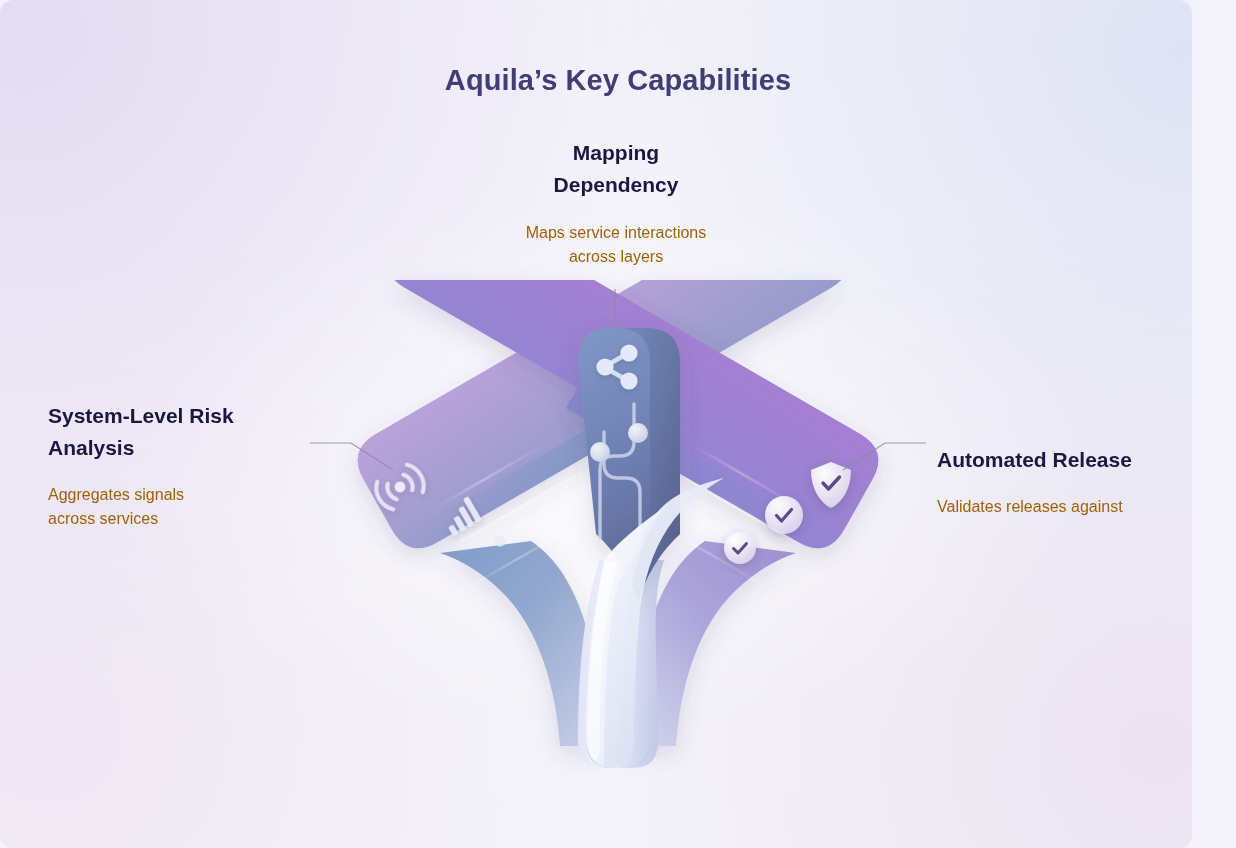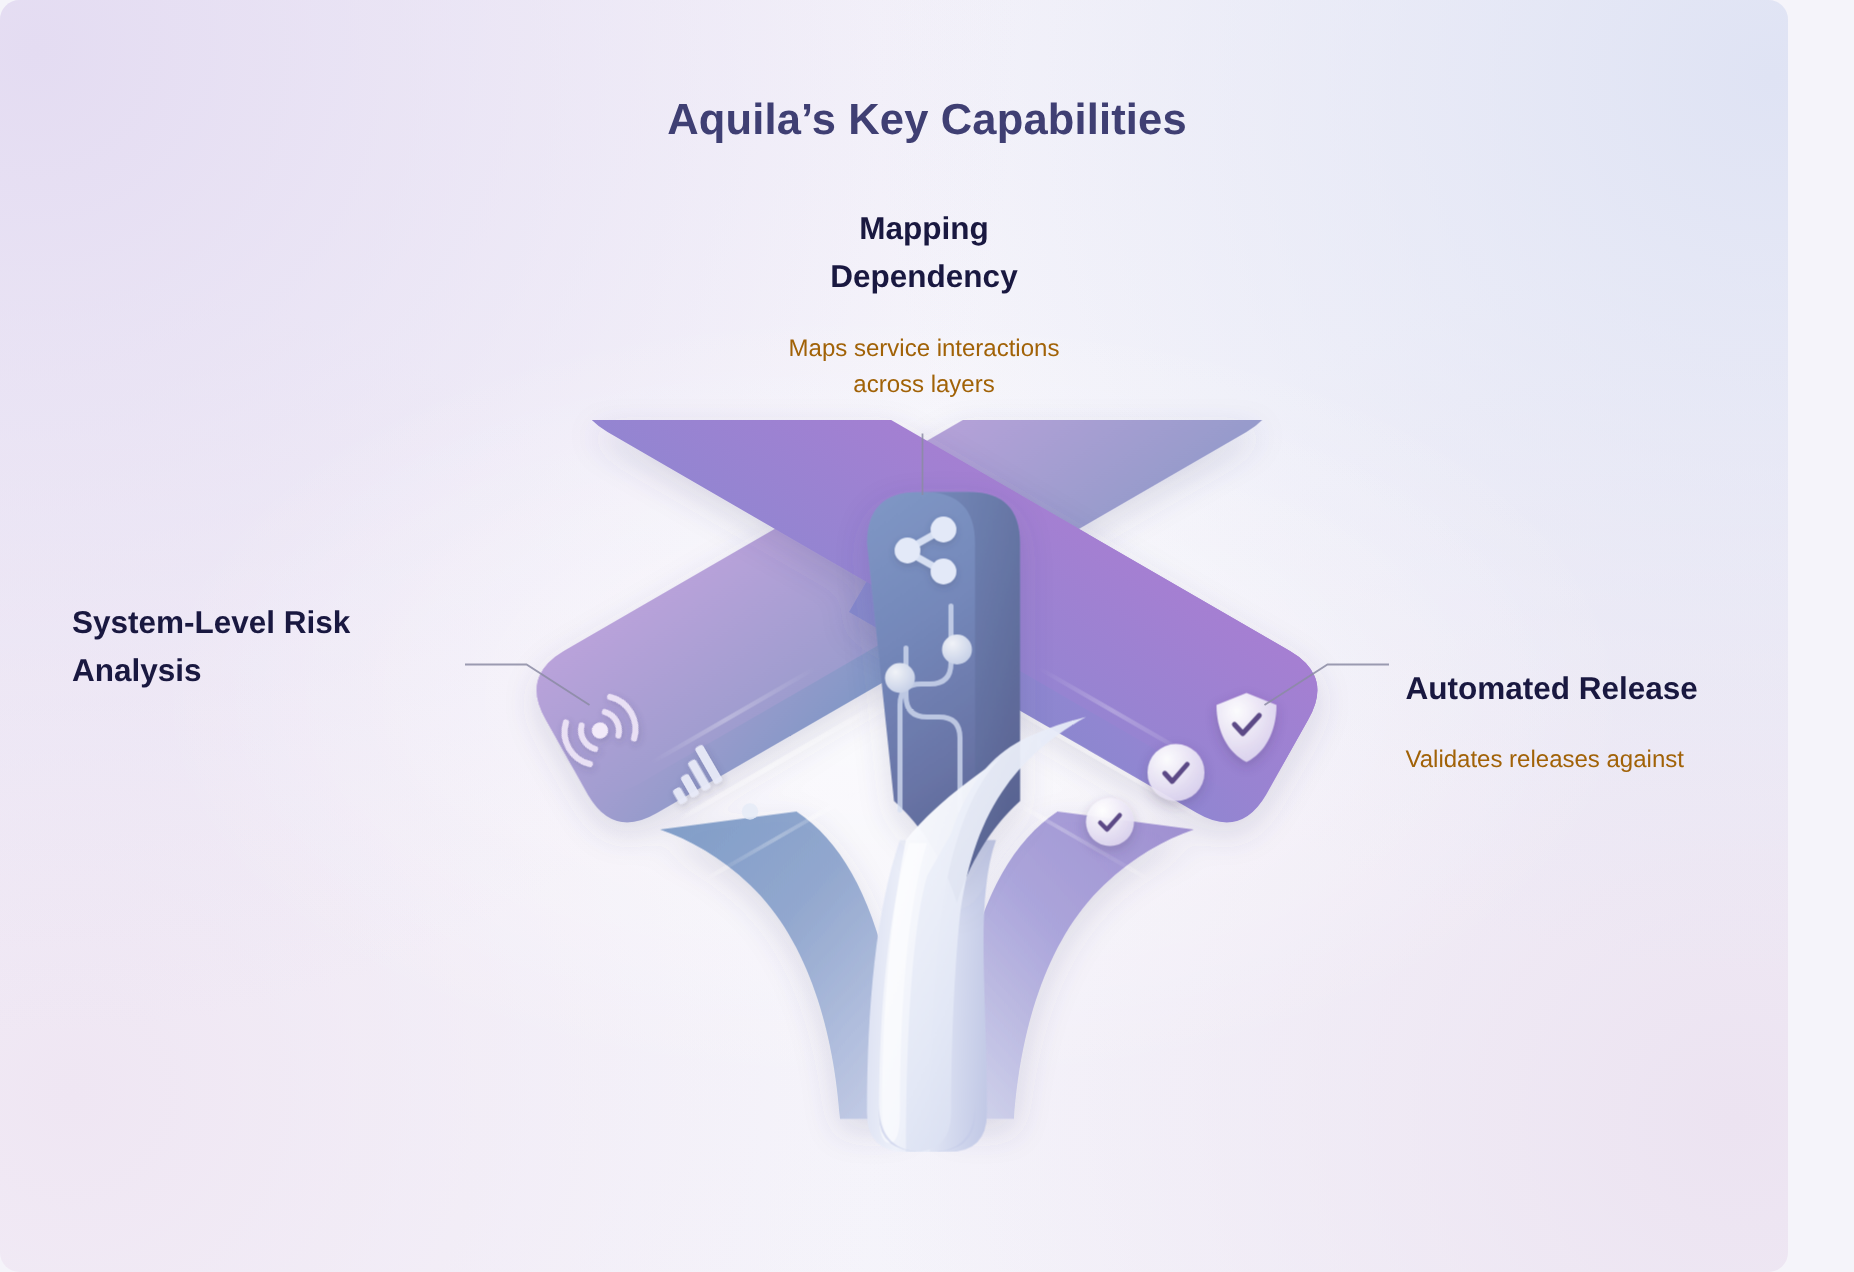--- a/index.html
+++ b/index.html
@@ -373,20 +373,24 @@
       <div>Maps service interactions</div>
       <div>across layers</div>
     </div>
   </div>
 
   <div class="callout" id="callout-left">
     <div class="c-title">
       <div>System-Level Risk</div>
       <div>Analysis</div>
     </div>
+    <div class="c-sub">
+      <div>Aggregates signals</div>
+      <div>across services</div>
+    </div>
   </div>
 
   <div class="callout" id="callout-right">
     <div class="c-title">
       <div>Automated Release</div>
     </div>
     <div class="c-sub">
       <div>Validates releases against</div>
     </div>
   </div>

